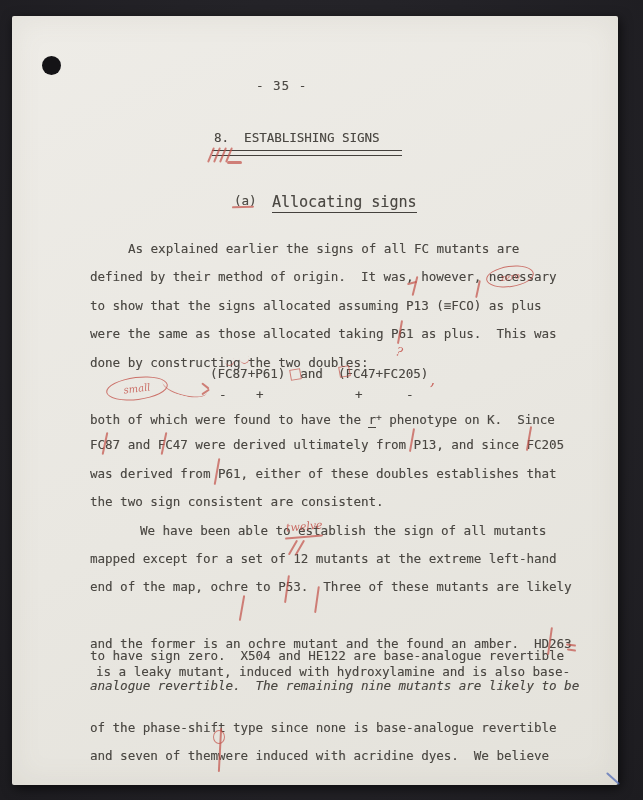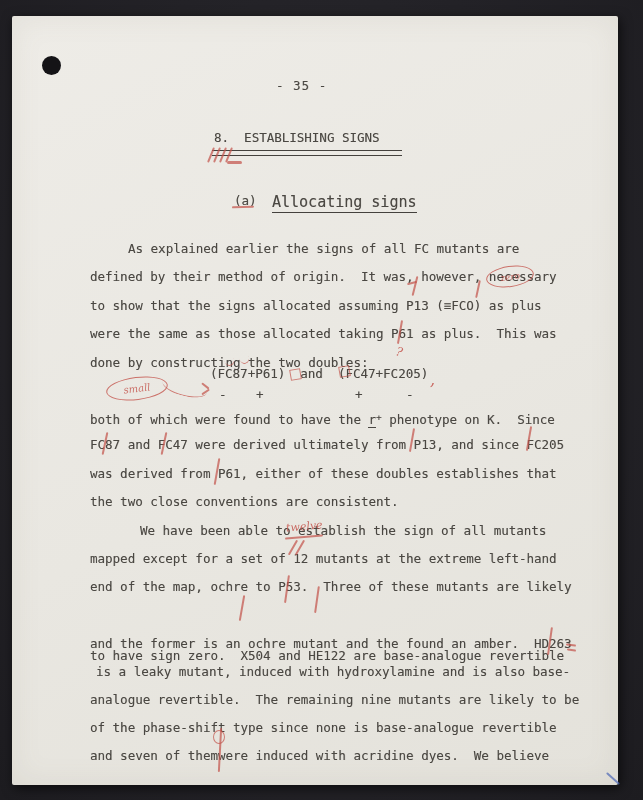--- a/index.html
+++ b/index.html
@@ -12,21 +12,21 @@
     position:absolute;left:12px;top:16px;width:606px;height:769px;
     background:linear-gradient(155deg,#eeece7 0%, #e9e7e1 55%, #e4e2db 100%);
     box-shadow:2px 3px 12px rgba(0,0,0,0.65), inset 0 0 30px rgba(125,115,95,0.10);
     border-radius:2px;
   }
   .hole{
     position:absolute;left:42px;top:56px;width:19px;height:19px;border-radius:50%;
     background:#141316;
   }
   .typed{color:#4a4742;text-shadow:0.3px 0.3px 0.4px rgba(74,71,66,0.35);}
-  .pagenum{position:absolute;left:276px;top:78px;font-size:12.5px;letter-spacing:1px;}
+  .pagenum{position:absolute;left:256px;top:78px;font-size:12.5px;letter-spacing:1px;}
   .heading{position:absolute;left:214px;top:130px;font-size:12.5px;white-space:pre;}
   .heading-underline{
     position:absolute;left:212px;top:150px;width:190px;height:4px;
     border-top:1.6px solid #44413d;border-bottom:1.6px solid #44413d;
   }
   .subheading-prefix{position:absolute;left:234px;top:193px;font-size:12.5px;}
   .subheading-title{
     position:absolute;left:272px;top:193px;font-size:15px;
     border-bottom:1.3px solid #44413d;padding-bottom:1px;
   }
@@ -66,28 +66,28 @@
     <div class="tline" style="left: 90px; top: 326px;">were the same as those allocated taking P61 as plus.  This was</div>
     <div class="tline" style="left: 90px; top: 355px;">done by constructing the two doubles:</div>
     <div class="tline" style="left: 210px; top: 366px;">(FC87+P61)  and  (FC47+FC205)</div>
     <div class="tline" style="left: 219px; top: 387px;">-</div>
     <div class="tline" style="left: 256px; top: 387px;">+</div>
     <div class="tline" style="left: 355px; top: 387px;">+</div>
     <div class="tline" style="left: 406px; top: 387px;">-</div>
     <div class="tline" style="left: 90px; top: 409px;"><span>both of which were found to have the </span><span class="seg-u">r</span><span class="seg-sup">+</span><span> phenotype on K.  Since</span></div>
     <div class="tline" style="left: 90px; top: 437px;">FC87 and FC47 were derived ultimately from P13, and since FC205</div>
     <div class="tline" style="left: 90px; top: 466px;">was derived from P61, either of these doubles establishes that</div>
-    <div class="tline" style="left: 90px; top: 494px;">the two close conventions are consistent.</div>
+    <div class="tline" style="left: 90px; top: 494px;">the two sign consistent are consistent.</div>
     <div class="tline" style="left: 140px; top: 523px;">We have been able to establish the sign of all mutants</div>
     <div class="tline" style="left: 90px; top: 551px;">mapped except for a set of 12 mutants at the extreme left-hand</div>
     <div class="tline" style="left: 90px; top: 579px;">end of the map, ochre to P53.  Three of these mutants are likely</div>
     <div class="tline" style="left: 90px; top: 608px; margin-top: 40px;">to have sign zero.  X504 and HE122 are base-analogue revertible</div>
     <div class="tline" style="left: 90px; top: 636px;">and the former is an ochre mutant and the found an amber.  HD263</div>
     <div class="tline" style="left: 96px; top: 664px;">is a leaky mutant, induced with hydroxylamine and is also base-</div>
-    <div class="tline" style="left: 90px; top: 692px;">analogue revertible.  The remaining nine mutants are likely to be</div>
+    <div class="tline" style="left: 90px; top: 678px; font-style: italic;">analogue revertible.  The remaining nine mutants are likely to be</div>
     <div class="tline" style="left: 90px; top: 720px;">of the phase-shift type since none is base-analogue revertible</div>
     <div class="tline" style="left: 90px; top: 748px;">and seven of themwere induced with acridine dyes.  We believe</div>
   </div>
 <div id="annotations">
     <div class="ann ann-stroke" style="left: 210px; top: 147px; width: 2px; height: 16px; transform: rotate(22deg);"></div>
     <div class="ann ann-stroke" style="left: 216px; top: 147px; width: 2px; height: 16px; transform: rotate(22deg);"></div>
     <div class="ann ann-stroke" style="left: 222px; top: 147px; width: 2px; height: 16px; transform: rotate(22deg);"></div>
     <div class="ann ann-stroke" style="left: 228px; top: 147px; width: 2px; height: 16px; transform: rotate(22deg);"></div>
     <div class="ann ann-stroke" style="left: 227px; top: 161px; width: 15px; height: 2.5px; transform: rotate(0deg);"></div>
     <div class="ann ann-stroke" style="left: 232px; top: 206px; width: 22px; height: 2px; transform: rotate(-2deg);"></div>

